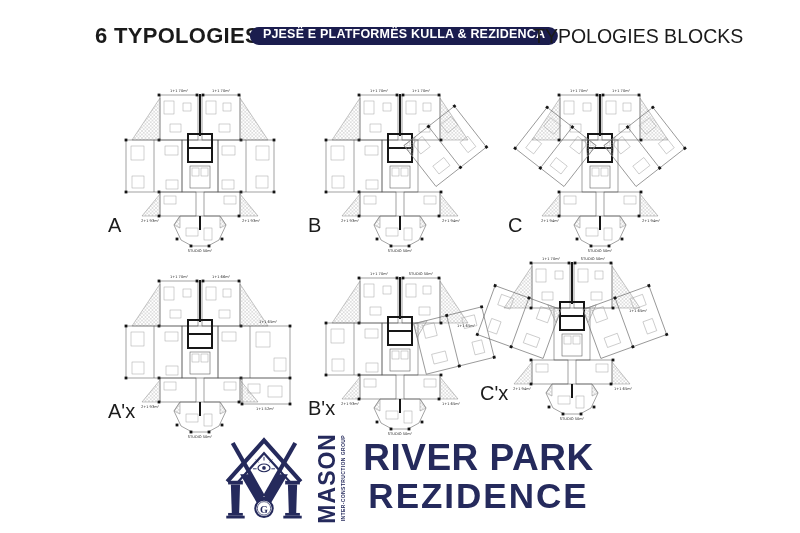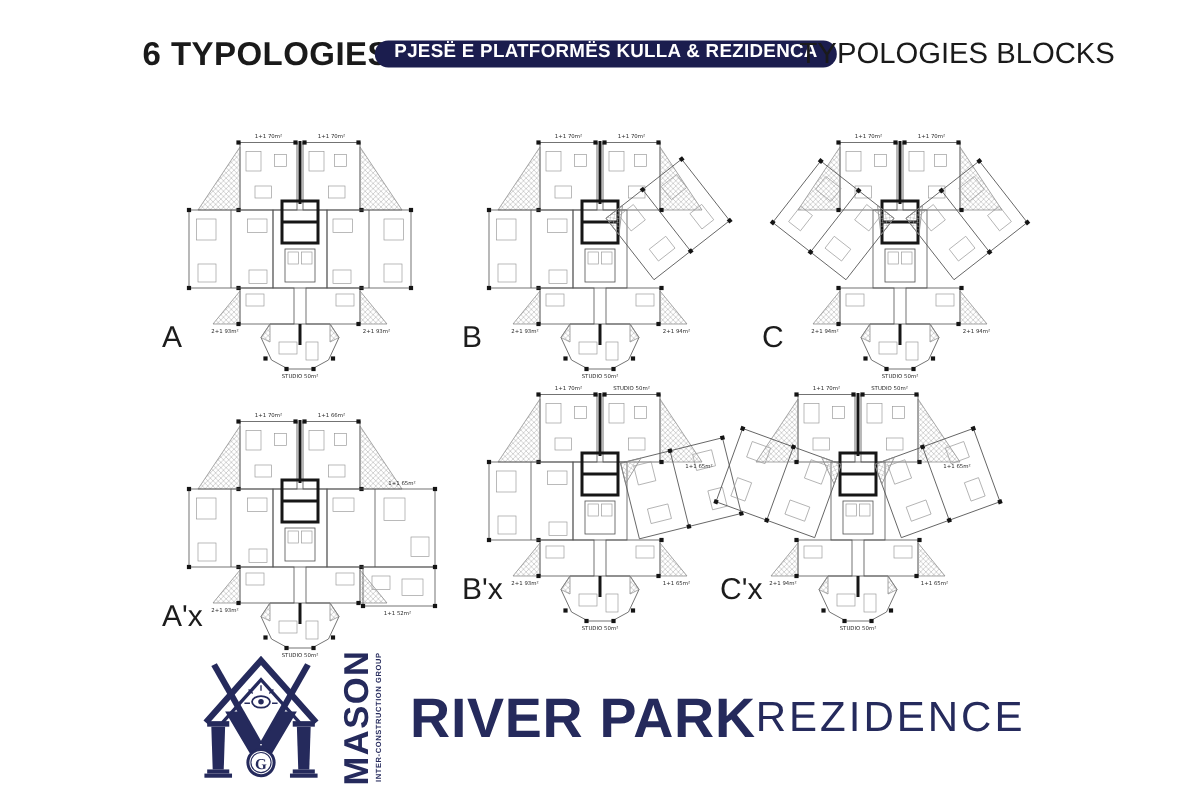--- a/index.html
+++ b/index.html
@@ -27,23 +27,23 @@
   .footer{position:absolute;left:0;right:0;top:432px;display:flex;justify-content:center;
           align-items:center;gap:4px;transform:translateX(6px);}
   .emblem{width:92px;height:92px;flex:0 0 auto;}
   .nvf{fill:var(--navy);}
   .nvs{stroke:var(--navy);}
   .brand-col{display:flex;flex-direction:row;align-items:center;height:92px;margin-left:2px;}
   .brand-name{writing-mode:vertical-rl;transform:rotate(180deg);font-size:23px;font-weight:800;
               color:var(--navy);letter-spacing:1px;line-height:1;}
   .brand-sub{writing-mode:vertical-rl;transform:rotate(180deg);font-size:5px;font-weight:700;
              color:var(--navy);letter-spacing:.4px;line-height:1.4;margin-left:1px;}
-  .proj{display:flex;flex-direction:row;align-items:center;margin-left:12px;}
+  .proj{display:flex;flex-direction:column;align-items:center;margin-left:12px;}
   .proj-title{font-size:37px;font-weight:800;color:var(--navy);letter-spacing:.5px;line-height:1;}
-  .proj-sub{font-size:28px;font-weight:400;color:var(--navy);letter-spacing:2px;line-height:1.15;}
+  .proj-sub{font-size:35px;font-weight:700;color:var(--navy);letter-spacing:2px;line-height:1.15;}
 </style>
 </head>
 <body>
 
 <svg width="0" height="0" style="position:absolute" aria-hidden="true">
   <defs>
     <pattern id="hatchpat" width="3.5" height="3.5" patternUnits="userSpaceOnUse">
       <path d="M0 0L3.5 3.5M3.5 0L0 3.5" stroke="#ababab" stroke-width="0.35" fill="none"></path>
     </pattern>
   </defs>
@@ -363,21 +363,21 @@
           </g>
           <text class="lb" x="79" y="10" text-anchor="middle">1+1 70m²</text>
           <text class="lb" x="121" y="10" text-anchor="middle">1+1 66m²</text>
           <text class="lb" x="50" y="140" text-anchor="middle">2+1 93m²</text>
           <text class="lb" x="165" y="142" text-anchor="middle">1+1 52m²</text>
           <text class="lb" x="100" y="170" text-anchor="middle">STUDIO 50m²</text>
           <text class="lb" x="168" y="55" text-anchor="middle">1+1 65m²</text>
         </svg>
     <div class="plan-letter">A'x</div>
       </div>
-      <div class="cell" style="left: 300px; top: 250px;">
+      <div class="cell" style="left: 300px; top: 265px;">
         <svg width="200" height="176" viewBox="0 0 200 176">
           <rect class="tn" x="60" y="13" width="38" height="45"></rect>
           <rect class="tn" x="102" y="13" width="38" height="45"></rect>
           <line class="tk" x1="100" y1="12" x2="100" y2="54"></line>
           <polygon class="ht" points="60,16 60,58 32,58"></polygon>
           <polygon class="ht" points="140,16 168,58 140,58"></polygon>
           <rect class="fn" x="64" y="19" width="10" height="13"></rect>
           <rect class="fn" x="83" y="21" width="8" height="8"></rect>
           <rect class="fn" x="106" y="19" width="10" height="13"></rect>
           <rect class="fn" x="123" y="21" width="8" height="8"></rect>

